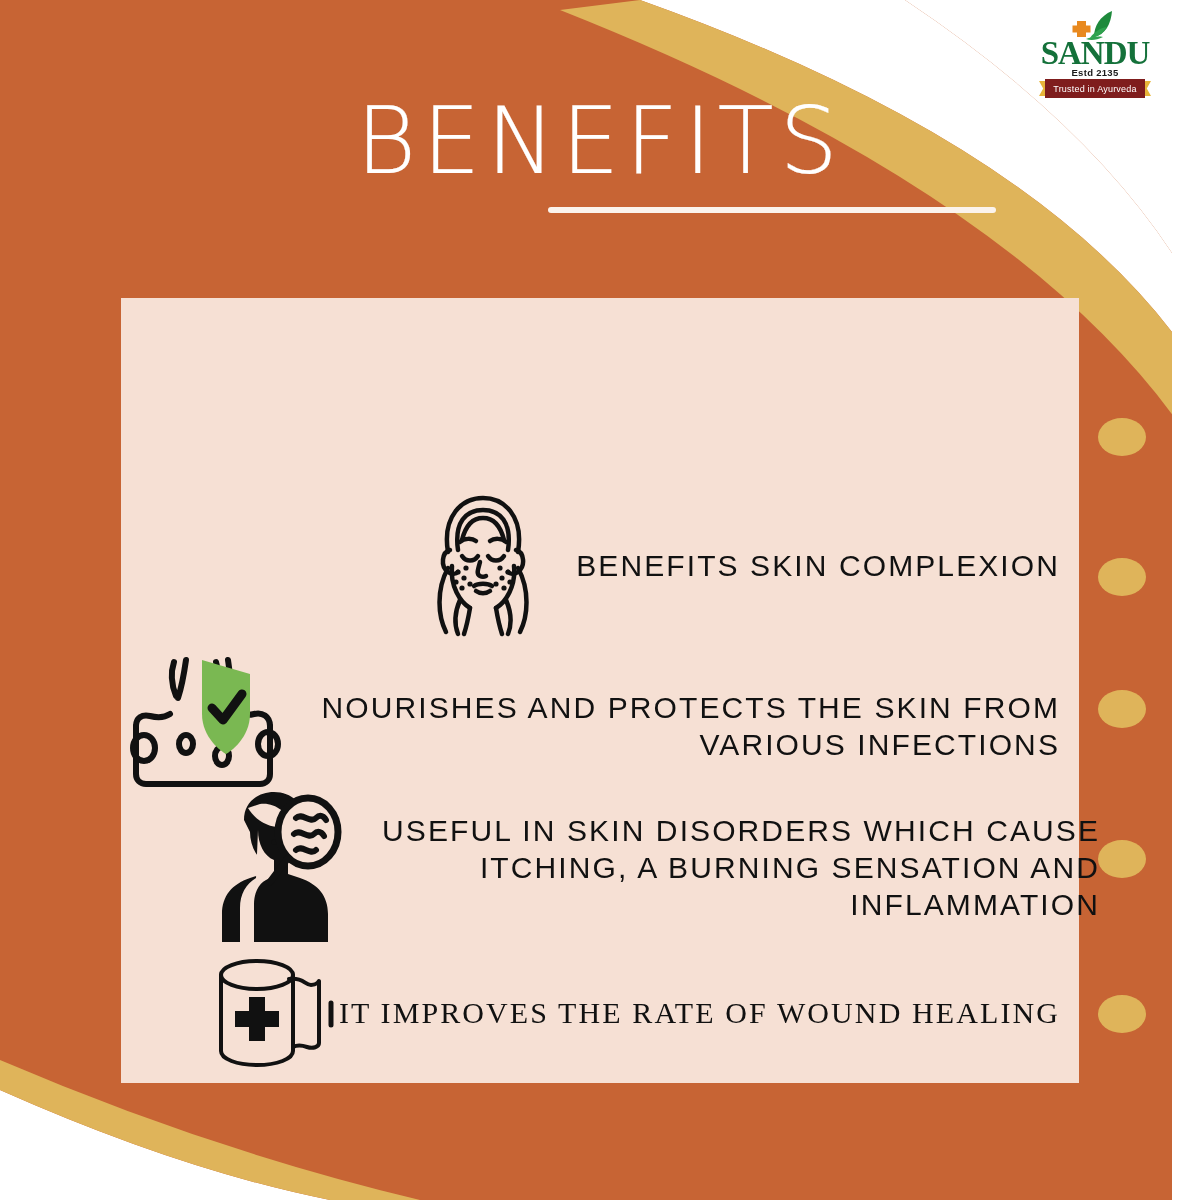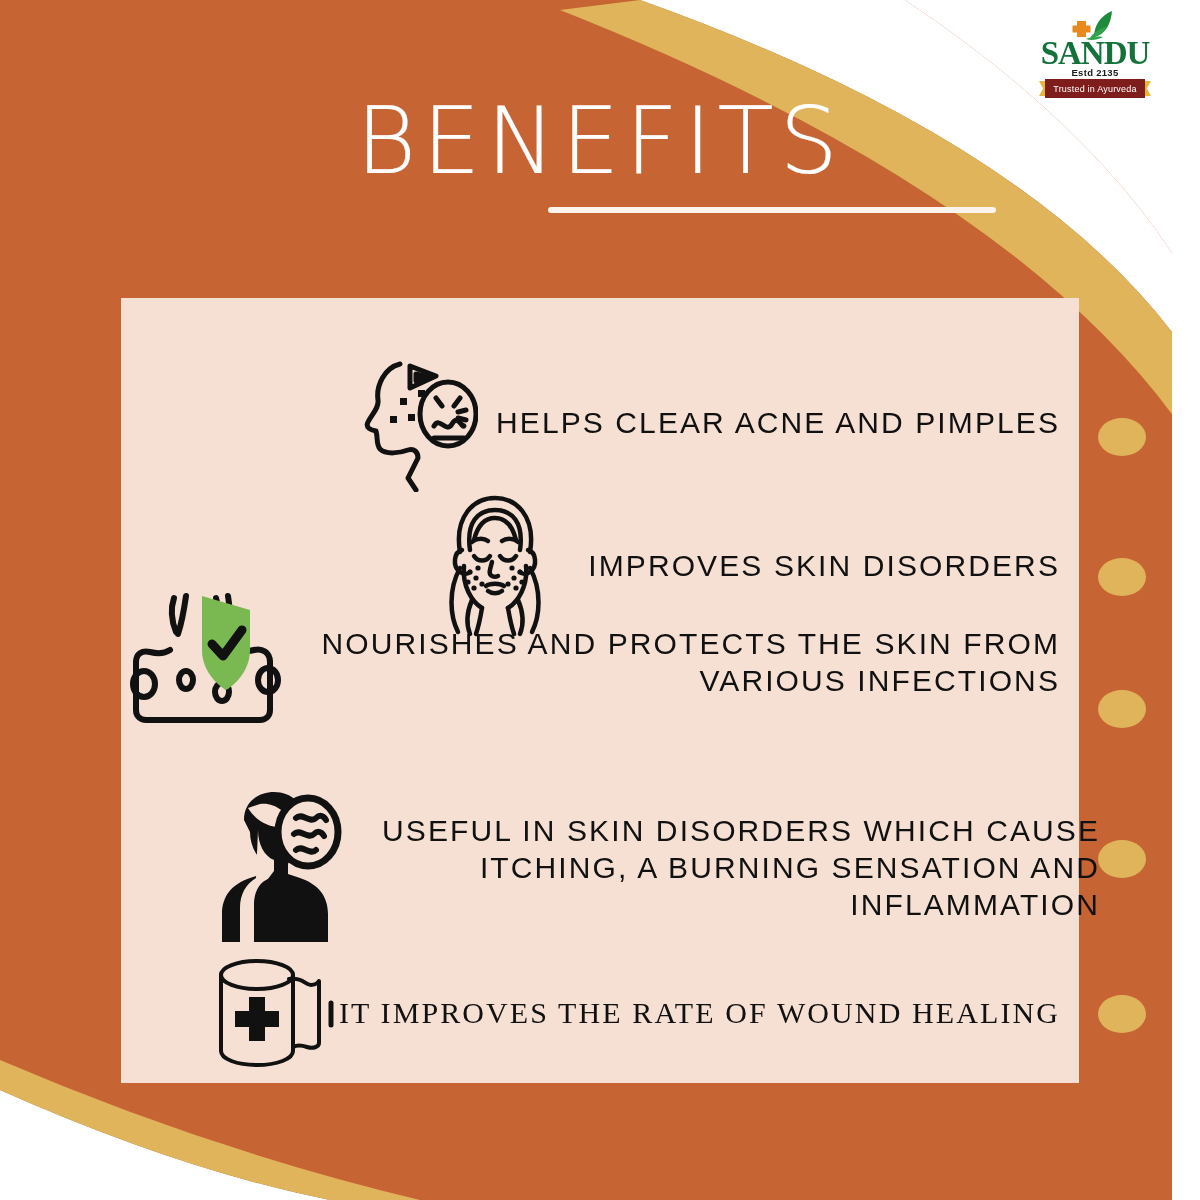--- a/index.html
+++ b/index.html
@@ -46,21 +46,21 @@
   .dot{position:absolute;width:48px;height:38px;border-radius:50%;background:#DFB45A;}
 
   
   .row{position:absolute;display:flex;align-items:center;justify-content:flex-end;}
   .row .icon{flex:0 0 auto;}
   .row .txt{font-size:30px;line-height:37px;color:#111111;letter-spacing:2.1px;
             text-align:right;font-weight:400;white-space:pre-line;}
 
   .r1{left:121px;top:352px;width:939px;}
   .r2{left:121px;top:490px;width:939px;}
-  .r3{left:121px;top:592px;width:939px;}
+  .r3{left:121px;top:656px;width:939px;}
   .r4{left:121px;top:790px;width:939px;margin-left:40px;}
   .r5{left:121px;top:955px;width:939px;font-family:Liberation Serif, serif;}
 
   svg{display:block;}
 </style>
 </head>
 <body>
 
 <div class="poster">
 
@@ -103,40 +103,20 @@
   </div>
 
   <div class="panel"></div>
 
   <div class="dot" style="left:1098px;top:418px;"></div>
   <div class="dot" style="left:1098px;top:558px;"></div>
   <div class="dot" style="left:1098px;top:690px;"></div>
   <div class="dot" style="left:1098px;top:840px;"></div>
   <div class="dot" style="left:1098px;top:995px;"></div>
 
-  <div class="row r1">
-    <div class="icon" style="margin-right:18px;">
-      <svg width="140" height="140" viewBox="0 0 140 140" fill="none" stroke="#111" stroke-width="5" stroke-linecap="round" stroke-linejoin="round">
-        <path d="M62 12 C46 16 38 34 40 48 C41 56 34 62 30 70 C27 76 33 78 38 79
-                 C40 86 38 92 42 97 C48 103 62 101 70 98
-                 C76 96 80 100 80 106 L70 126 L78 138"></path>
-        <path d="M72 14 L98 24 L72 36 Z"></path>
-        <path d="M78 22 L90 25 L78 29 Z" fill="#111"></path>
-        <rect x="62" y="46" width="7" height="7" fill="#111" stroke="none"></rect>
-        <rect x="80" y="38" width="7" height="7" fill="#111" stroke="none"></rect>
-        <rect x="70" y="62" width="7" height="7" fill="#111" stroke="none"></rect>
-        <rect x="52" y="64" width="7" height="7" fill="#111" stroke="none"></rect>
-        <ellipse cx="110" cy="62" rx="28" ry="32"></ellipse>
-        <path d="M98 46 L104 54 M122 46 L116 54 M128 58 L120 60 M128 68 L120 66"></path>
-        <path d="M96 74 C102 64 108 82 114 72 C120 62 124 76 126 74"></path>
-        <path d="M96 86 L126 86"></path>
-      </svg>
-    </div>
-    <div class="txt">HELPS CLEAR ACNE AND PIMPLES</div>
-  </div>
 
   <div class="row r2">
     <div class="icon" style="margin-right:18px;">
       <svg width="150" height="150" viewBox="0 0 150 150" fill="none" stroke="#111" stroke-width="4.5" stroke-linecap="round" stroke-linejoin="round">
         <path d="M40 62 C34 26 54 8 75 8 C96 8 116 26 110 62"></path>
         <path d="M50 60 C46 32 58 20 75 20 C92 20 104 32 100 60"></path>
         <path d="M54 50 C58 34 66 28 75 28 C84 28 92 34 96 50"></path>
         <path d="M42 60 C34 62 32 76 40 82 C44 85 48 84 50 82"></path>
         <path d="M108 60 C116 62 118 76 110 82 C106 85 102 84 100 82"></path>
         <path d="M52 52 C56 48 64 48 68 51"></path>
@@ -163,21 +143,21 @@
             <circle cx="54" cy="98" r="2.6"></circle>
           <circle cx="100" cy="82" r="2.6"></circle>
             <circle cx="92" cy="78" r="2.6"></circle>
           <circle cx="94" cy="88" r="2.6"></circle>
             <circle cx="102" cy="92" r="2.6"></circle>
           <circle cx="88" cy="94" r="2.6"></circle>
             <circle cx="96" cy="98" r="2.6"></circle>
         </g>
       </svg>
     </div>
-    <div class="txt">IMPROVES SKIN DISORDERS</div>
+    <div class="txt">BENEFITS SKIN COMPLEXION</div>
   </div>
 
   <div class="row r3">
     <div class="icon" style="margin-right:14px;">
       <svg width="180" height="140" viewBox="0 0 180 140" fill="none">
         <g stroke="#111" stroke-width="6" stroke-linecap="round" stroke-linejoin="round" fill="none">
           <path d="M8 70 L8 118 C8 124 12 128 18 128 L132 128 C138 128 142 124 142 118 L142 70"></path>
           <path d="M8 70 C8 62 14 58 22 60 C30 62 36 62 42 58"></path>
           <path d="M142 70 C142 60 134 56 126 58 C118 60 112 58 108 52"></path>
           <ellipse cx="16" cy="92" rx="11" ry="13"></ellipse>

